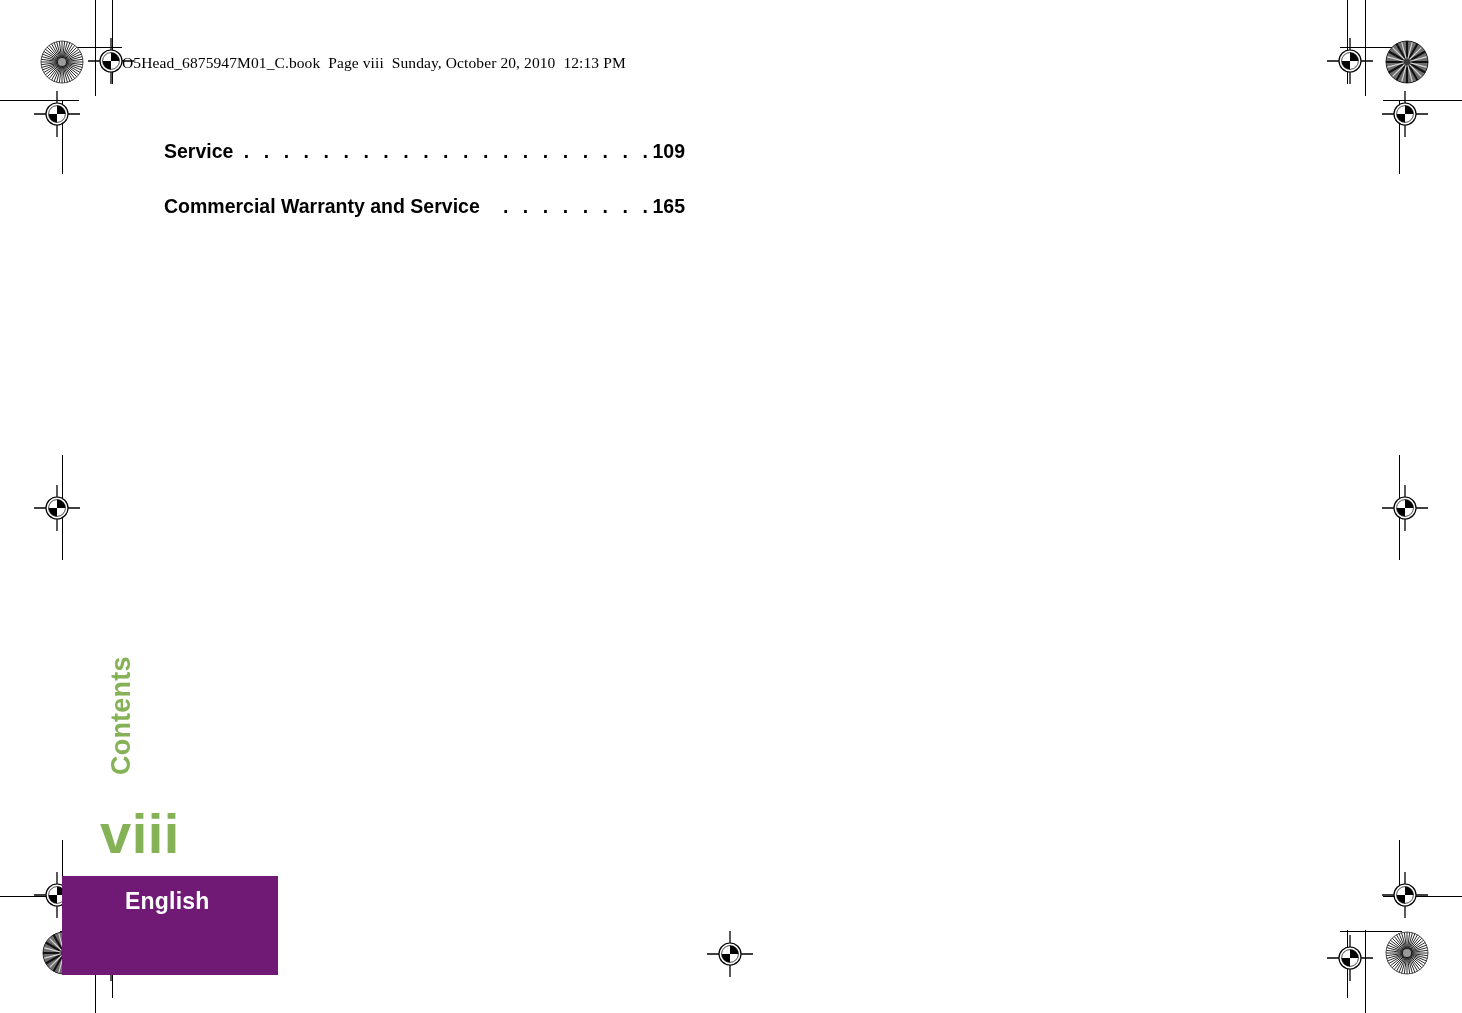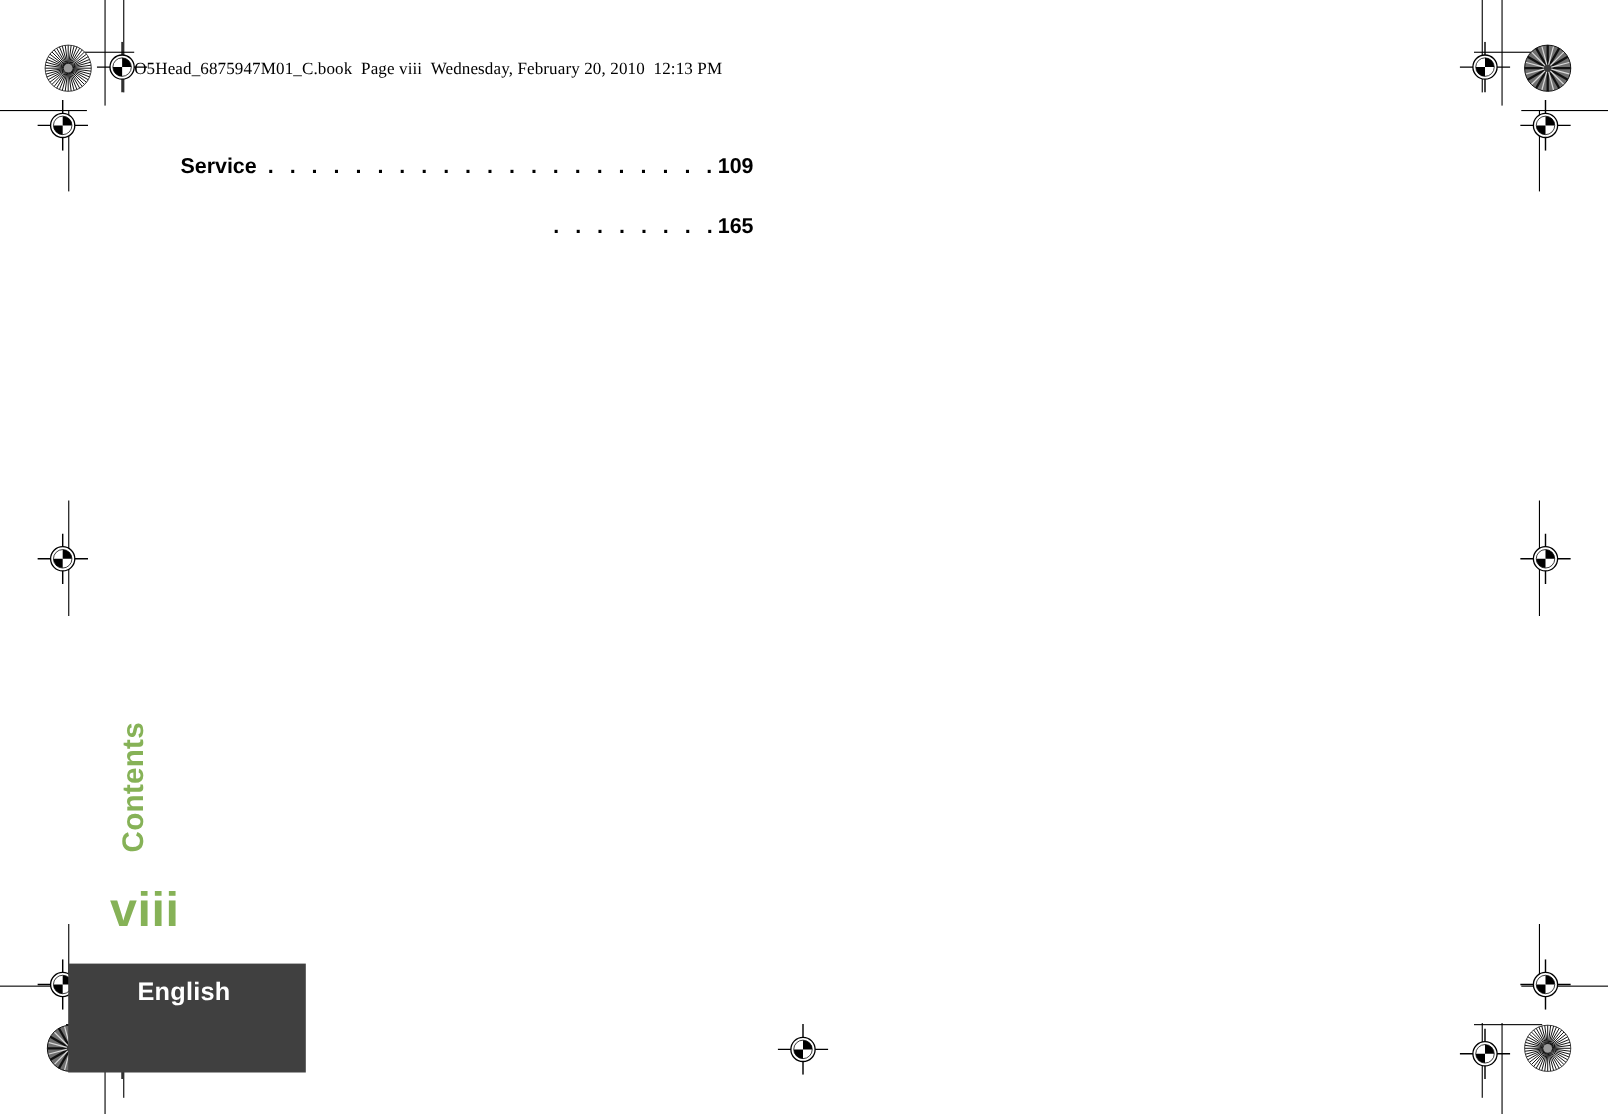--- a/index.html
+++ b/index.html
@@ -70,33 +70,33 @@
     width:40px;height:0;
   }
   .vertical-wrap .vertical-label{
     transform:rotate(-90deg);
   }
 
   
   .folio{
     position:absolute;
     left:100px; top:806px;
-    font-size:44px;
+    font-size:56px;
     font-weight:bold;
     color:#86b257;
     line-height:1;
     letter-spacing:0.5px;
   }
 
   
   .lang-block{
     position:absolute;
     left:62px; top:876px;
     width:216px; height:99px;
-    background:#404040;
+    background:#701a75;
   }
   .lang-label{
     position:absolute;
     left:63px; top:12px;
     font-size:23px;
     font-weight:bold;
     color:#ffffff;
     letter-spacing:0.2px;
   }
   .hline{position:absolute;background:#000;height:1px;}
@@ -320,31 +320,32 @@
     <svg viewBox="0 0 46 46" aria-hidden="true">
         <use href="#regmark"></use>
       </svg>
   </div>
   <div class="reg" style="left:1327px;top:935px;">
     <svg viewBox="0 0 46 46" aria-hidden="true">
         <use href="#regmark"></use>
       </svg>
   </div>
 
-  <div class="file-header">O5Head_6875947M01_C.book  Page viii  Wednesday, February 20, 2010  12:13 PM</div>
+  <div class="file-header">O5Head_6875947M01_C.book  Page viii  Sunday, October 20, 2010  12:13 PM</div>
 
   <div class="toc">
 
     <div class="toc-row">
       <span class="toc-title">Service</span>
       <span class="toc-leader">. . . . . . . . . . . . . . . . . . . . . . . . . . . .</span>
       <span class="toc-page">109</span>
     </div>
 
     <div class="toc-row">
+      <span class="toc-title">Commercial Warranty and Service</span>
       <span class="toc-leader">. . . . . . . .</span>
       <span class="toc-page">165</span>
     </div>
 
   </div>
 
   <div class="vertical-wrap">
     <div class="vertical-label">Contents</div>
   </div>
 

